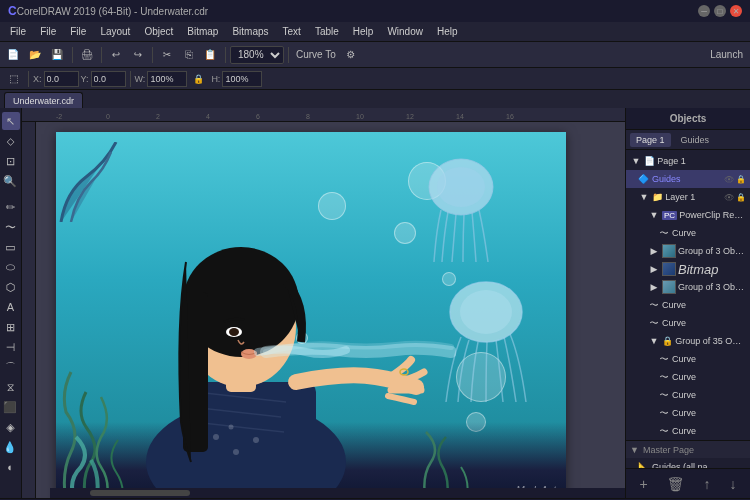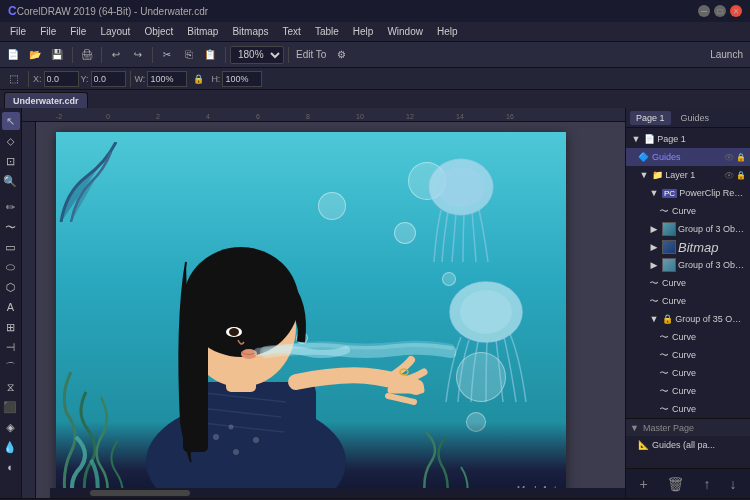--- a/index.html
+++ b/index.html
@@ -327,21 +327,20 @@
       padding: 0 8px;
       background: #2e2e48;
       border-radius: 3px 3px 0 0;
       font-size: 9px;
       color: #aaa;
       display: flex;
       align-items: center;
       cursor: pointer;
       border: 1px solid #111;
       border-bottom: none;
-      font-weight: bold;
     }
     .file-tab.active { background: #3a3a5c; color: #ddd; }
 
     
     #right-panel-bottom {
       height: 30px;
       background: #1a1a2e;
       border-top: 1px solid #111;
       display: flex;
       align-items: center;
@@ -416,21 +415,21 @@
   <button class="tb-btn">✂</button>
   <button class="tb-btn">⎘</button>
   <button class="tb-btn">📋</button>
   <div class="tb-separator"></div>
   <select class="tb-select">
     <option>180%</option>
     <option>100%</option>
     <option>75%</option>
   </select>
   <div class="tb-separator"></div>
-  <button class="tb-btn">Edit To</button>
+  <button class="tb-btn">Curve To</button>
   <button class="tb-btn">⚙</button>
   <div style="flex:1"></div>
   <button class="tb-btn">Launch</button>
 </div>
 
 <div id="toolbar2">
   <button class="tb-btn">⬚</button>
   <div class="tb-separator"></div>
   <span style="font-size:9px;color:#999;">X:</span>
   <input type="text" value="0.0" style="width: 35px; height: 16px; background: rgb(26, 26, 46); border: 1px solid rgb(68, 68, 68); color: rgb(204, 204, 204); font-size: 9px; padding: 0px 2px;">
@@ -609,20 +608,21 @@
         <div id="watermark">Mark Ant</div>
       </div>
 
       <div id="canvas-hscroll">
         <div class="hscroll-thumb"></div>
       </div>
     </div>
   </div>
 
   <div id="right-panel">
+    <div id="objects-header">Objects</div>
 
     <div id="objects-tabs">
       <div class="obj-tab active">Page 1</div>
       <div class="obj-tab">Guides</div>
     </div>
 
     <div id="objects-tree">
 
       <div class="tree-item">
         <span class="tree-icon">▼</span>

